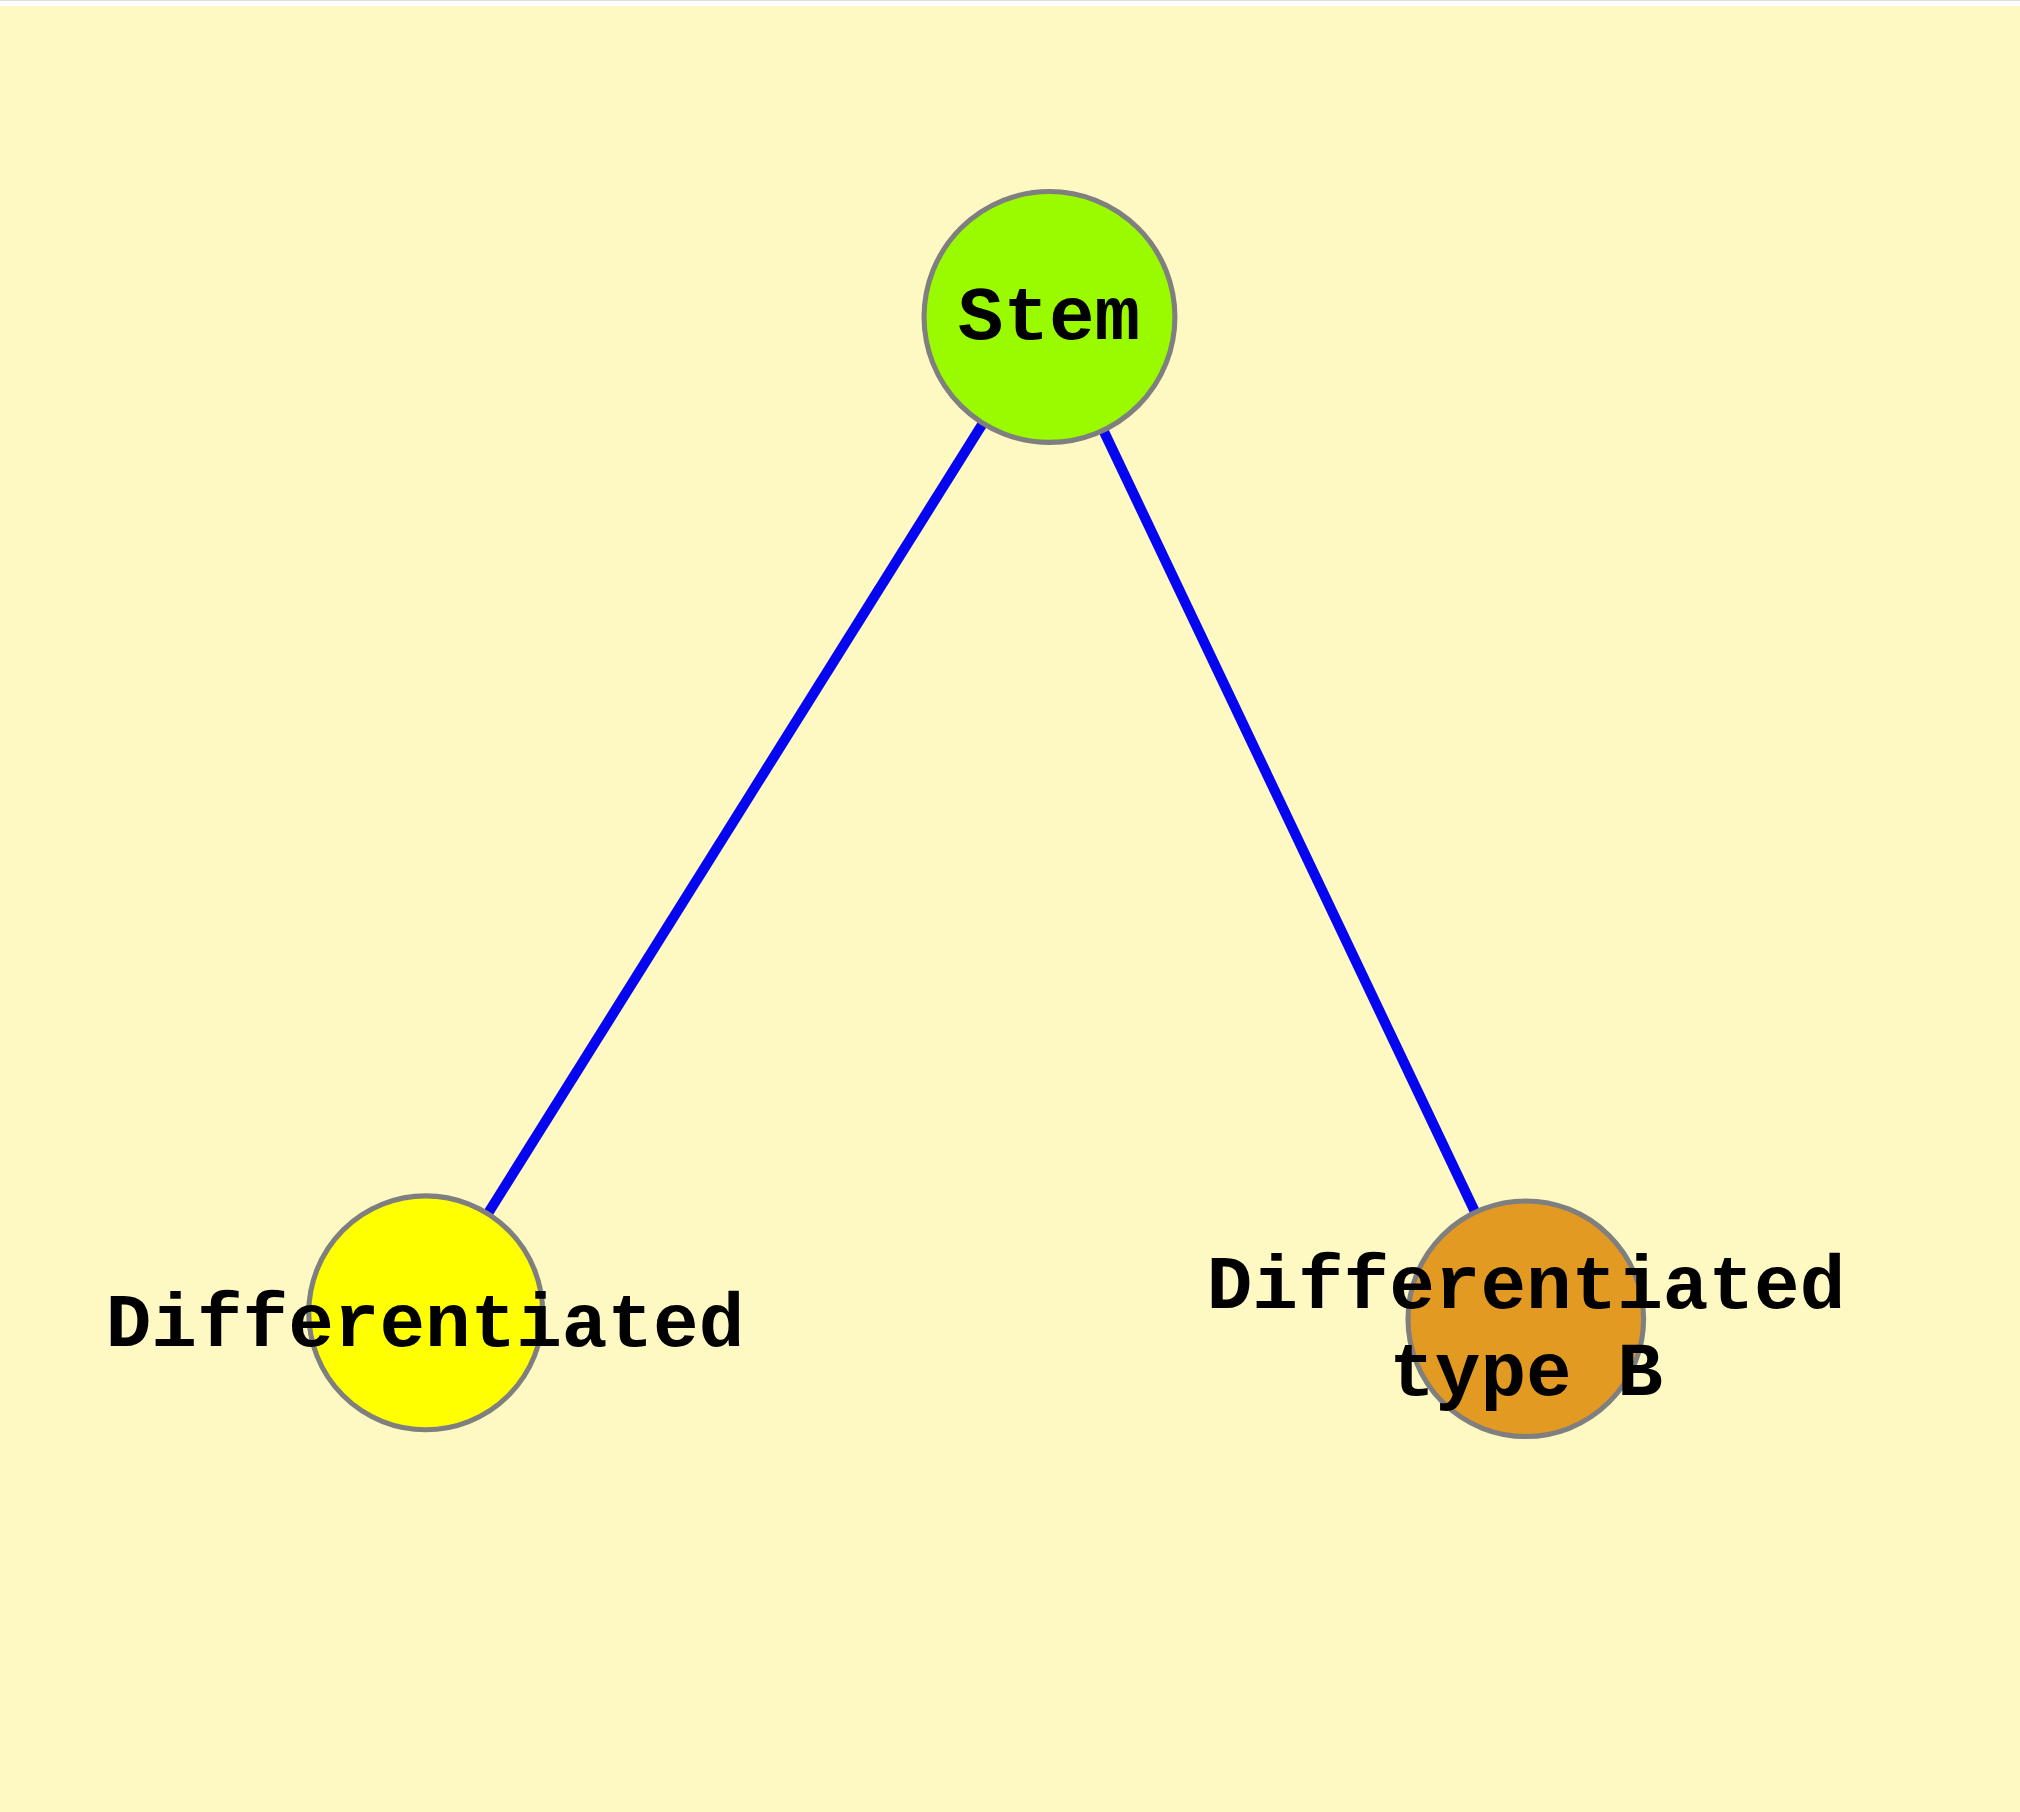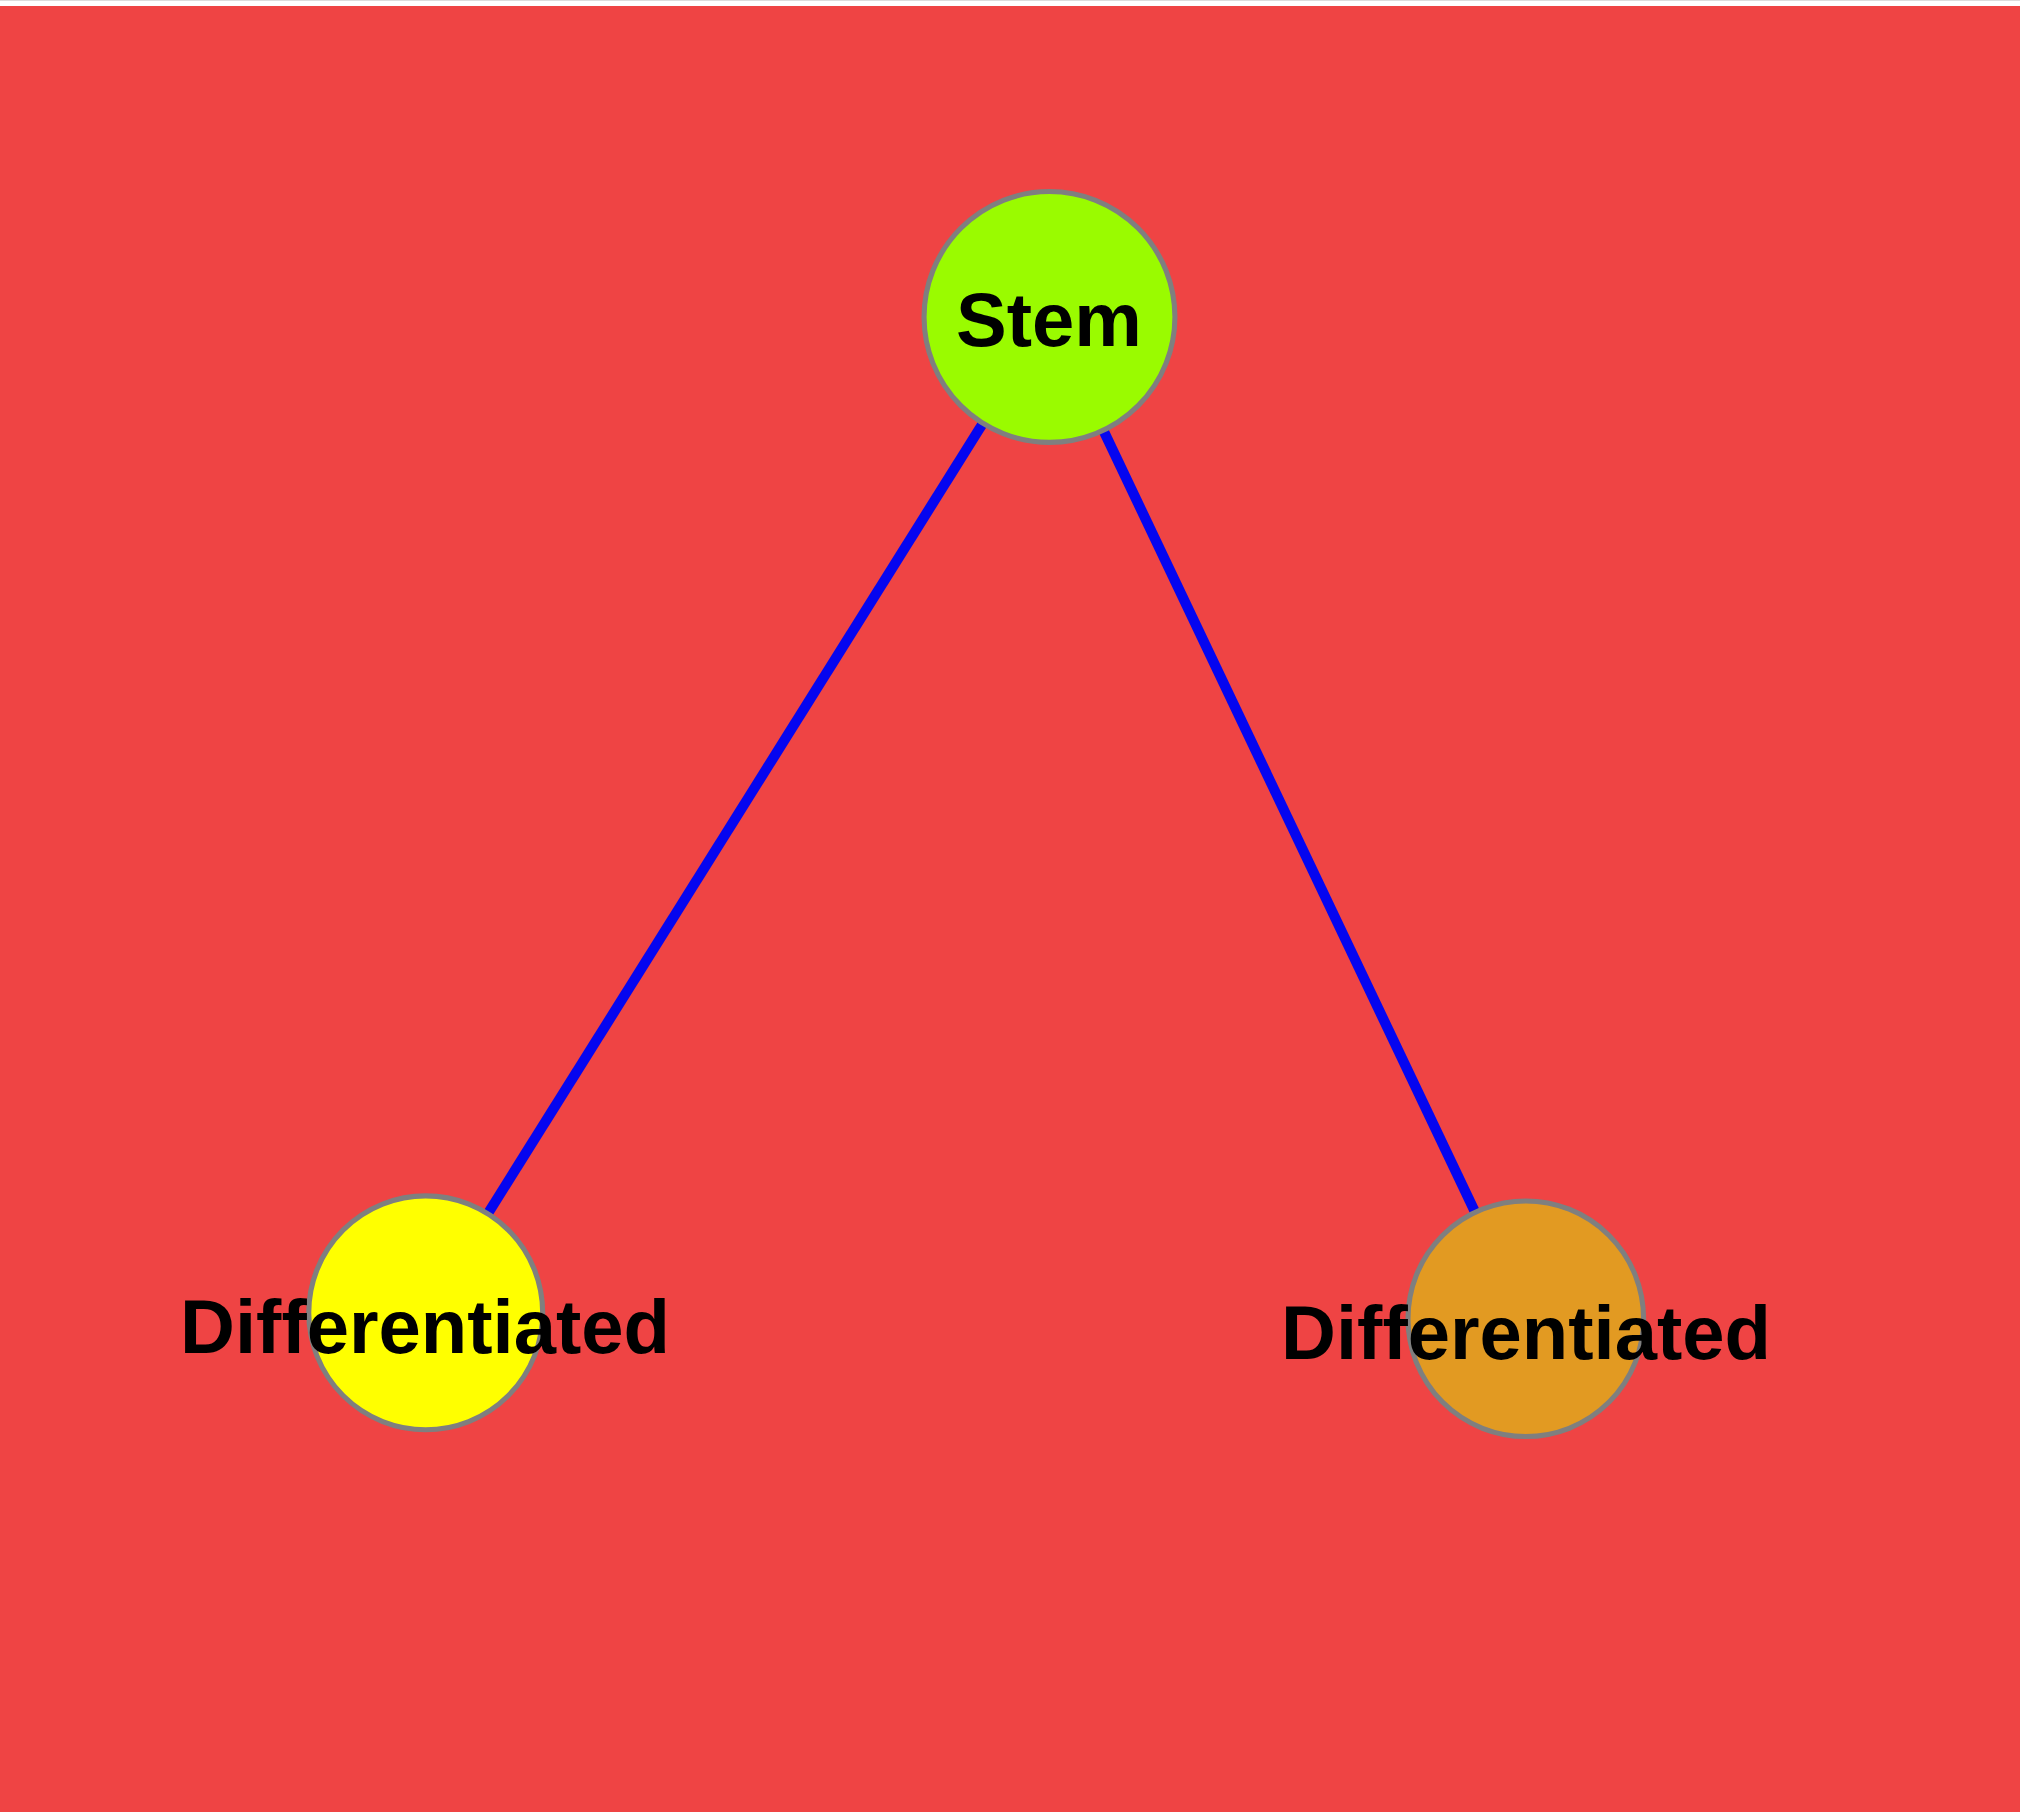--- a/index.html
+++ b/index.html
@@ -4,23 +4,23 @@
 <style>
   html, body {
     margin: 0;
     padding: 0;
     background: #ffffff;
   }
   .canvas {
     position: relative;
     width: 2021px;
     height: 1812px;
-    background: #ef4444;
+    background: #fef9c3;
     overflow: hidden;
-    font-family: Liberation Sans, sans-serif;
+    font-family: Liberation Mono, monospace;
   }
   .top-strip {
     position: absolute;
     top: 0; left: 0;
     width: 100%;
     height: 6px;
     background: #ffffff;
     border-top: 1.7px solid #dcdcdc;
     box-sizing: border-box;
     z-index: 3;
@@ -63,16 +63,17 @@
   </svg>
 
   <div class="node-label" style="left:1049px; top:319px;">Stem</div>
 
   <div class="node-label" style="left:425px; top:1326px;">
     <div>Differentiated</div>
   </div>
 
   <div class="node-label" style="left:1526px; top:1332px;">
     <div>Differentiated</div>
+    <div>type B</div>
   </div>
 
 </div>
 
 
 </body></html>

